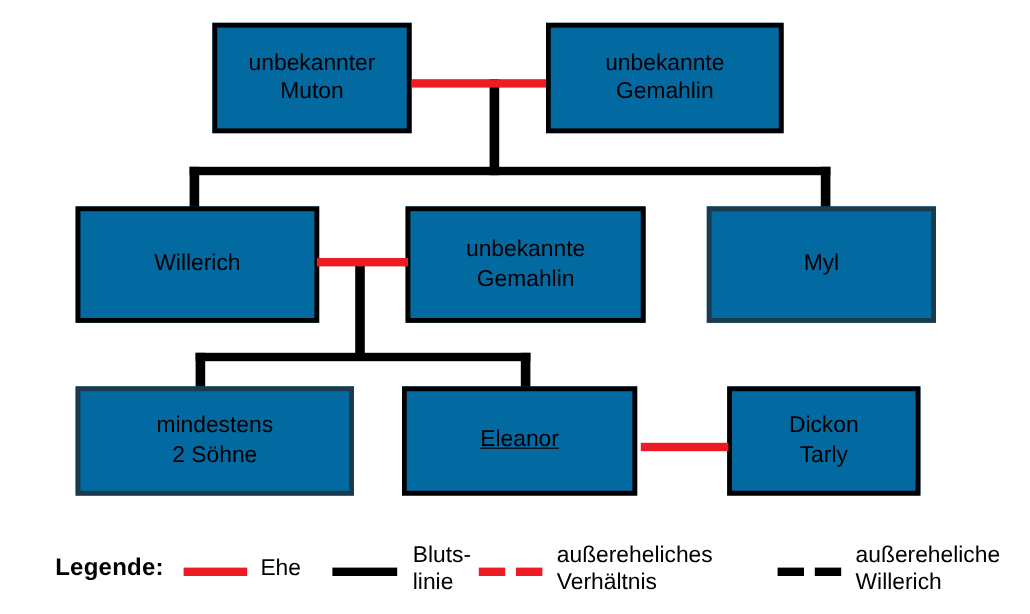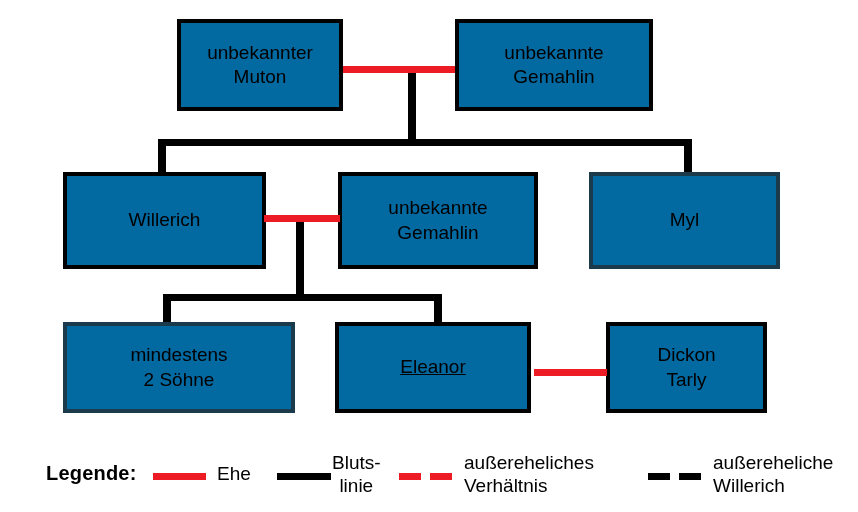--- a/index.html
+++ b/index.html
@@ -165,21 +165,21 @@
 
     <div class="legend-title" style="top:14px;">Legende:</div>
 
     <div class="legend-item">
       <div class="swatch-solid red" style="left:153px; top:25px; width:53px;"></div>
       <div class="legend-text" style="left:217px; top:14px;">Ehe</div>
     </div>
 
     <div class="legend-item">
       <div class="swatch-solid black" style="left:277px; top:25px; width:54px;"></div>
-      <div class="legend-text" style="left:332px; top:3px;text-align:center;">Bluts-
+      <div class="legend-text" style="left:344px; top:3px;">Bluts-
 linie</div>
     </div>
 
     <div class="legend-item">
       <div class="swatch-dashed red" style="left:399px; top:25px;">
         <span></span>
           <span></span>
       </div>
       <div class="legend-text" style="left:464px; top:3px;">außereheliches
 Verhältnis</div>

